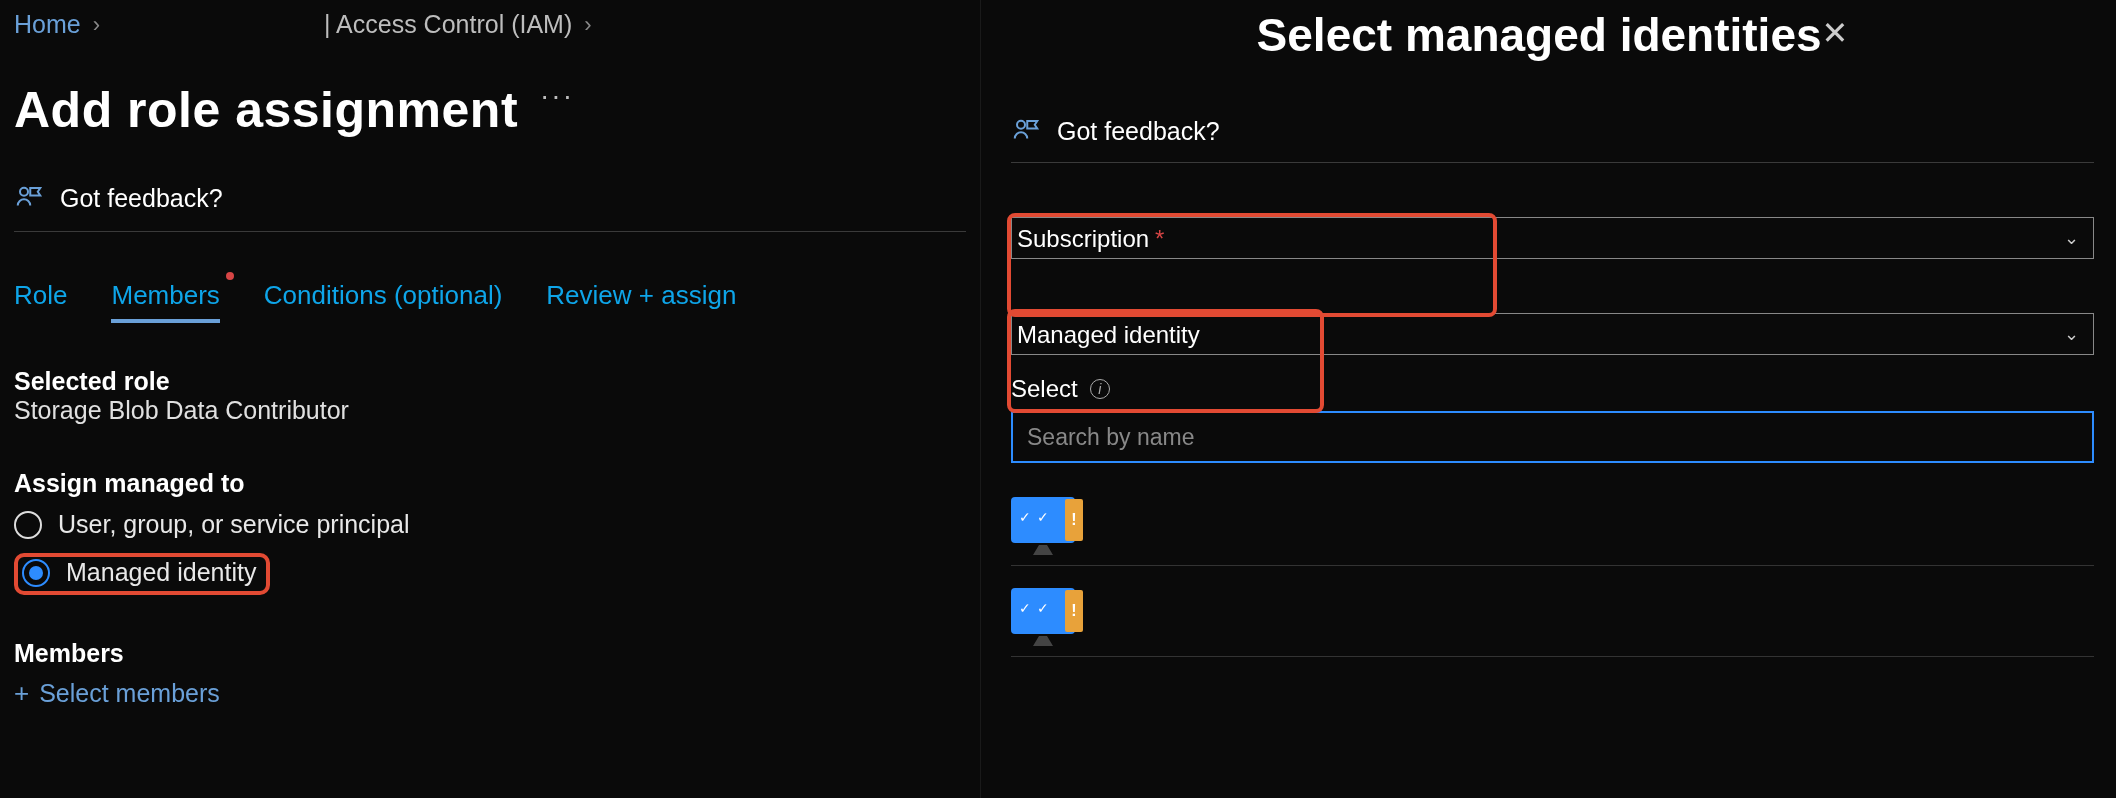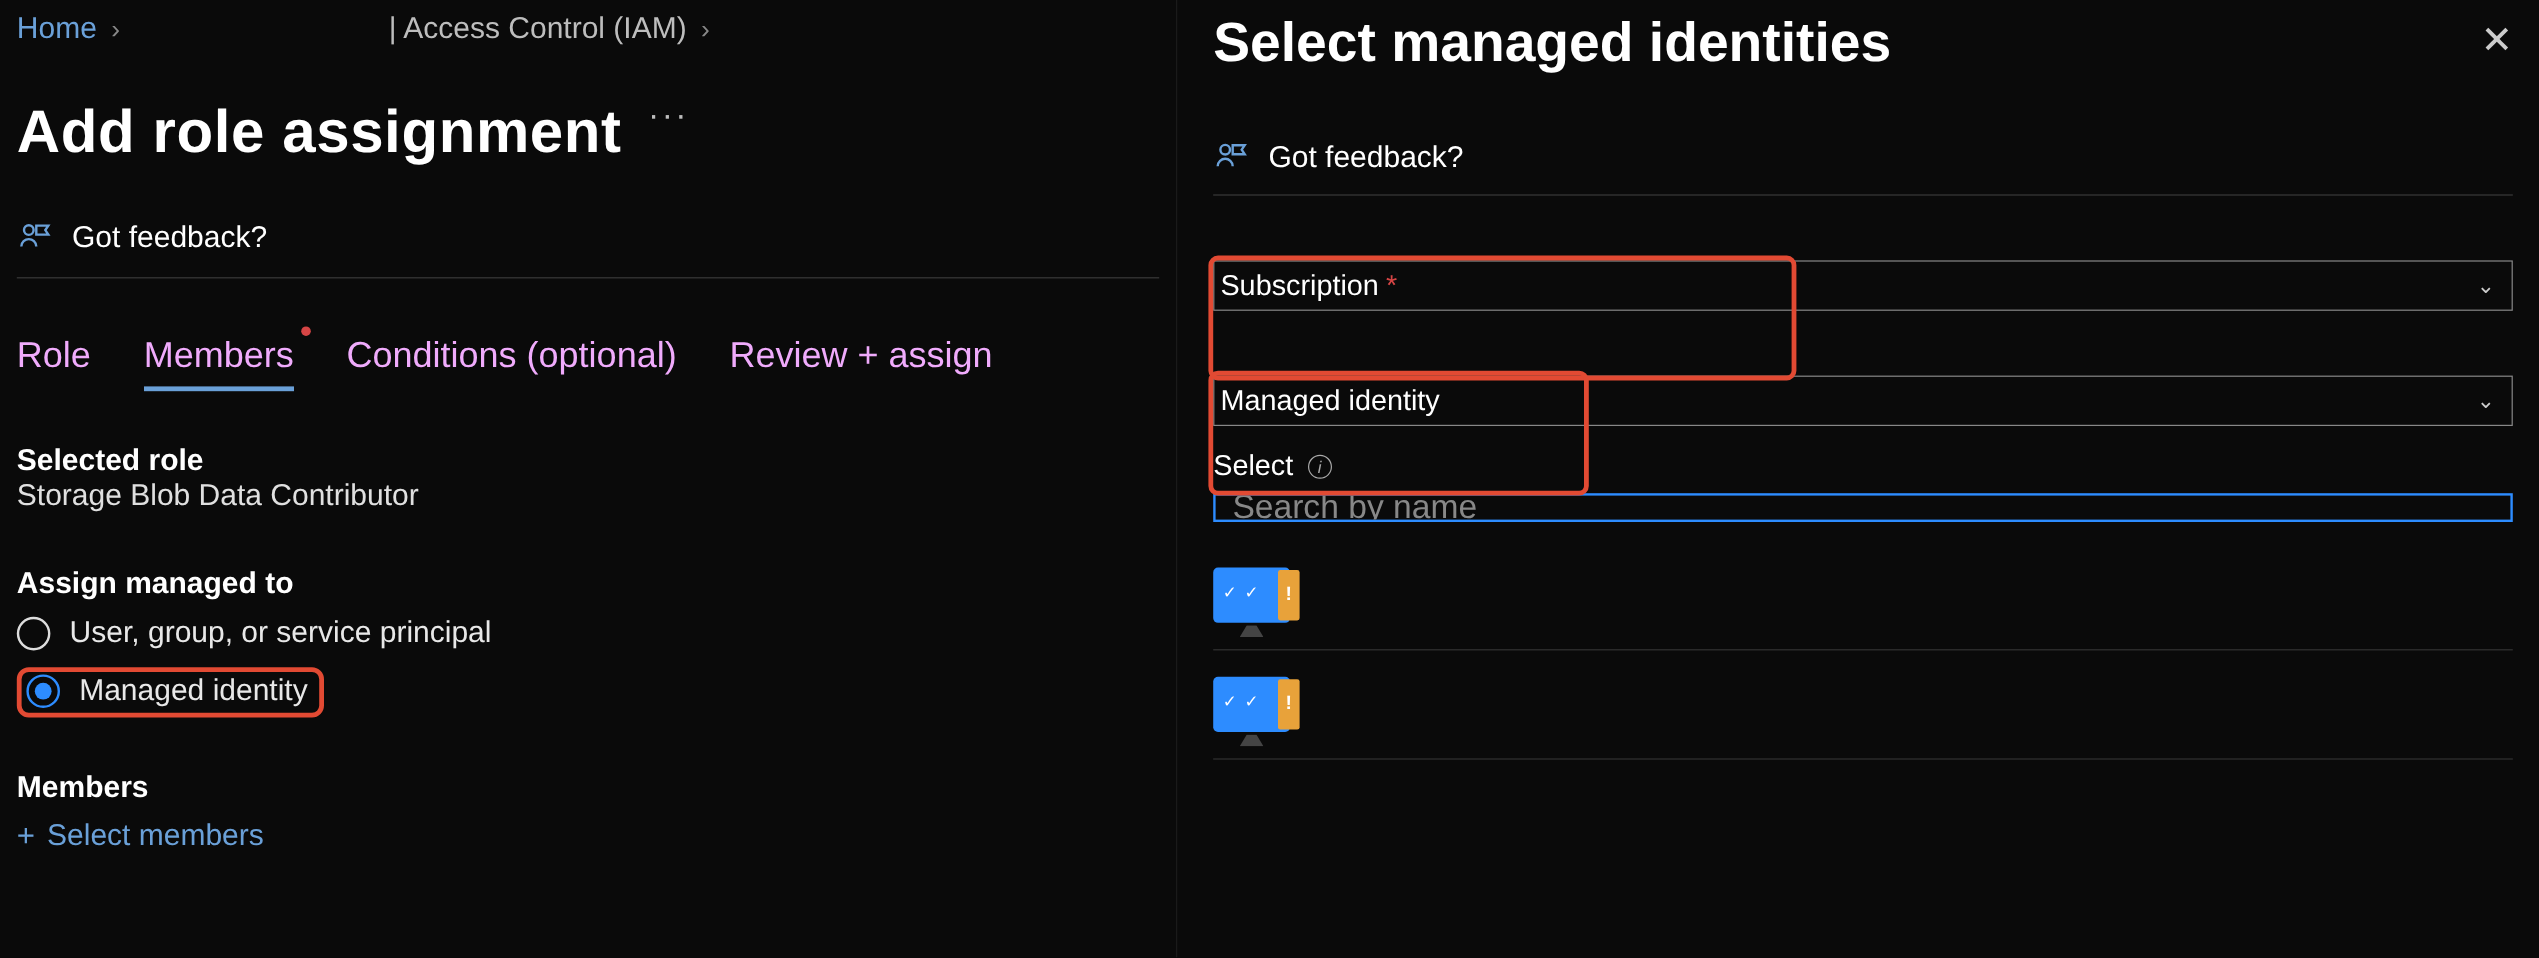--- a/index.html
+++ b/index.html
@@ -66,22 +66,22 @@
     font-size: 25px;
   }
   .icon-feedback {
     width: 30px; height: 30px; color: #6aa0d8;
   }
   
   .tabs {
     display: flex;
     gap: 44px;
     margin-top: 48px;
-    font-size: 30px;
-    color: #f0abfc;
+    font-size: 26px;
+    color: #0ea5e9;
     align-items: flex-start;
   }
   .tab {
     cursor: pointer;
     position: relative;
     padding-bottom: 8px;
   }
   .tab.active {
     border-bottom: 4px solid #6aa0d8;
   }
@@ -146,21 +146,21 @@
 
   
   .right {
     flex:1;
     padding: 8px 22px 0 30px;
     border-left: 1px solid #1a1a1a;
     position:relative;
   }
   .panel-header {
     display:flex;
-    justify-content:space-between;
+    justify-content:center;
     align-items:flex-start;
   }
   .panel-title {
     font-size:46px;
     font-weight:600;
   }
   .close-icon {
     font-size:32px;
     color:#ccc;
     cursor:pointer;
@@ -243,26 +243,26 @@
     width:20px;height:20px;
     border:1.5px solid #aaa;
     border-radius:50%;
     display:flex;align-items:center;justify-content:center;
     font-size:14px; color:#aaa;
     font-style:italic;
   }
   .search-input {
     margin-top:8px;
     width:100%;
-    height:24px;
+    height:52px;
     background:#0a0a0a;
     border:2px solid #2d8cff;
     color:#888;
     padding:0 14px;
-    font-size:28px;
+    font-size:23px;
     outline:none;
   }
   .search-input::placeholder { color:#888; }
 
   .result-list { margin-top:30px; display:flex; flex-direction:column; gap:18px;}
   .result-item {
     display:flex; align-items:center; gap:18px;
     border-bottom:1px solid #333;
     padding:4px 0 10px 0;
   }

